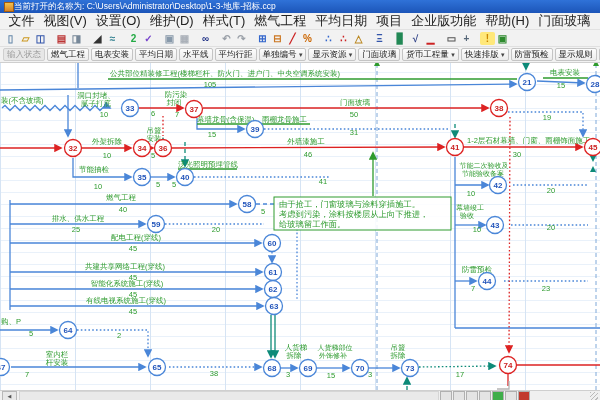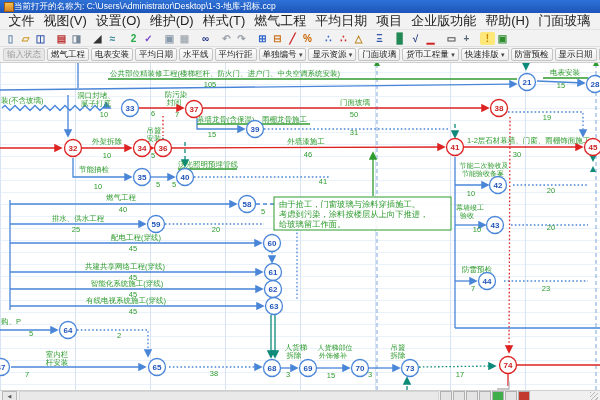--- a/index.html
+++ b/index.html
@@ -99,21 +99,21 @@
       <span class="tb-btn">电表安装</span>
       <span class="tb-btn">平均日期</span>
       <span class="tb-btn">水平线</span>
       <span class="tb-btn">平均行距</span>
       <span class="tb-btn">单独编号 <span class="dd">▾</span></span>
       <span class="tb-btn">显示资源 <span class="dd">▾</span></span>
       <span class="tb-btn">门面玻璃</span>
       <span class="tb-btn">货币工程量 <span class="dd">▾</span></span>
       <span class="tb-btn">快速排版 <span class="dd">▾</span></span>
       <span class="tb-btn">防雷预检</span>
-      <span class="tb-btn">显示日期</span>
+      <span class="tb-btn">显示规则</span>
       <span class="tb-btn">重点延长 </span>
     </div>
 </div>
 
 <div class="canvas"></div>
 <svg id="net" width="600" height="400">
     <defs>
       <marker id="m-blue" viewBox="0 0 10 10" refX="8" refY="5" markerWidth="6.5" markerHeight="6.5" orient="auto-start-reverse">
         <path d="M0,0 L10,5 L0,10 z" fill="#4a86d8"></path>
       </marker>

